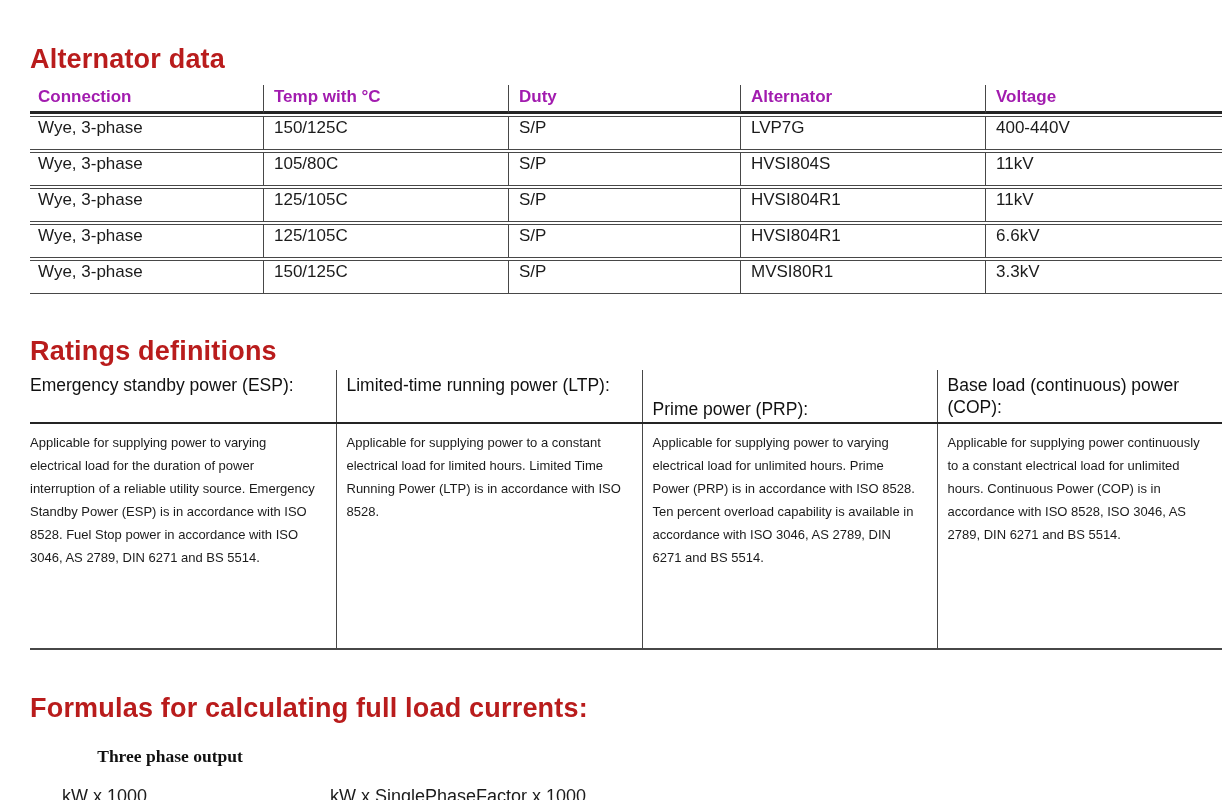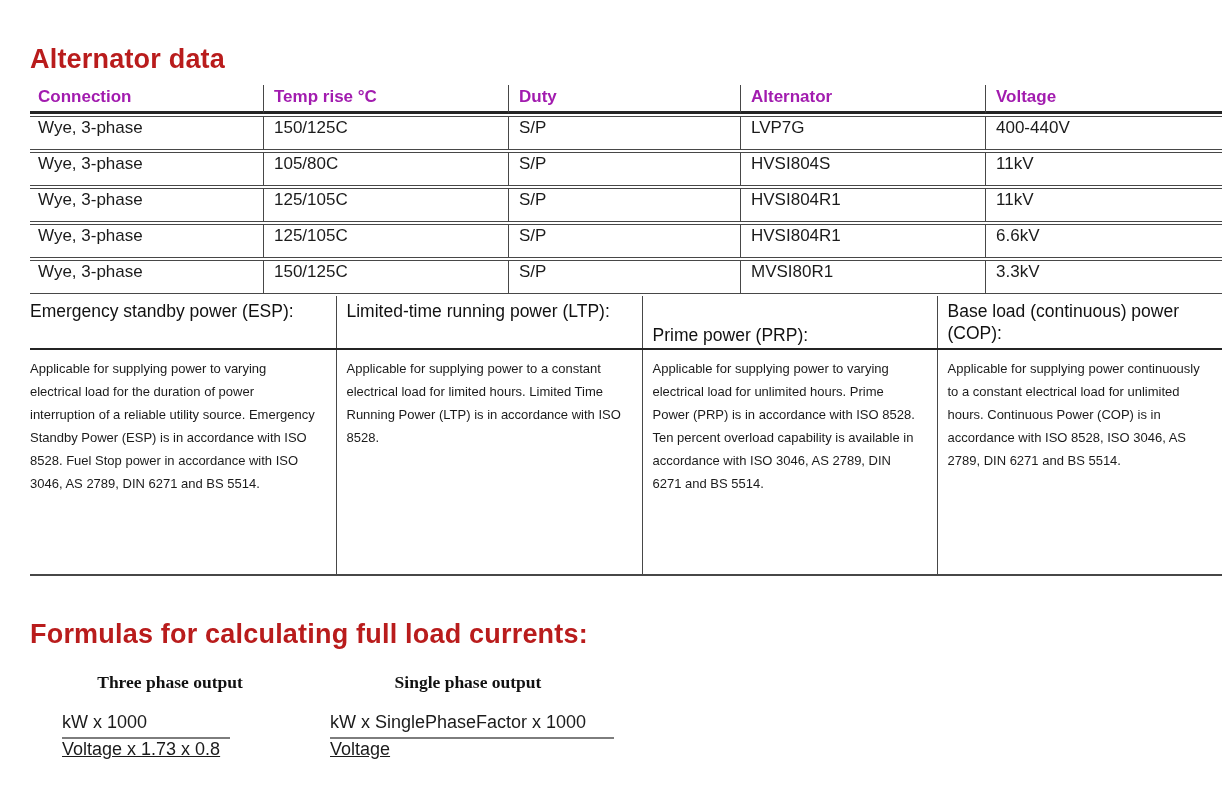--- a/index.html
+++ b/index.html
@@ -87,21 +87,21 @@
     <colgroup>
       <col style="width:233px">
         <col style="width:245px">
         <col style="width:232px">
       <col style="width:245px">
         <col style="width:237px">
     </colgroup>
     <thead>
       <tr>
         <th>Connection</th>
-        <th>Temp rise °C</th>
+        <th>Temp with °C</th>
         <th>Duty</th>
         <th>Alternator</th>
         <th>Voltage</th>
       </tr>
     </thead>
     <tbody>
         <tr>
           <td>Wye, 3-phase</td>
           <td>150/125C</td>
           <td>S/P</td>
@@ -132,20 +132,21 @@
         <tr>
           <td>Wye, 3-phase</td>
           <td>150/125C</td>
           <td>S/P</td>
           <td>MVSI80R1</td>
           <td>3.3kV</td>
         </tr>
       </tbody>
   </table>
 
+  <h2 class="section-heading" id="ratings-heading">Ratings definitions</h2>
 
   <table class="ratings-table">
     <colgroup>
       <col style="width:306px">
         <col style="width:306px">
         <col style="width:295px">
         <col style="width:285px">
     </colgroup>
     <thead>
       <tr>
@@ -162,21 +163,20 @@
         <td>Applicable for supplying power to varying electrical load for unlimited hours. Prime Power (PRP) is in accordance with ISO 8528. Ten percent overload capability is available in accordance with ISO 3046, AS 2789, DIN 6271 and BS 5514.</td>
         <td>Applicable for supplying power continuously to a constant electrical load for unlimited hours. Continuous Power (COP) is in accordance with ISO 8528, ISO 3046, AS 2789, DIN 6271 and BS 5514.</td>
       </tr>
     </tbody>
   </table>
 
   <h2 class="section-heading" id="formulas-heading">Formulas for calculating full load currents:</h2>
 
   <div class="formulas-area">
     <div class="formula-label" id="formula-label-0">Three phase output</div>
-    <div class="formula-label" id="formula-label-1">Single phase output</div>
 
     <div class="fraction" id="fraction-0">
       <span class="numerator">kW x 1000</span>
       <span class="denominator">Voltage x 1.73 x 0.8</span>
     </div>
 
     <div class="fraction" id="fraction-1">
       <span class="numerator">kW x SinglePhaseFactor x 1000</span>
       <span class="denominator">Voltage</span>
     </div>

